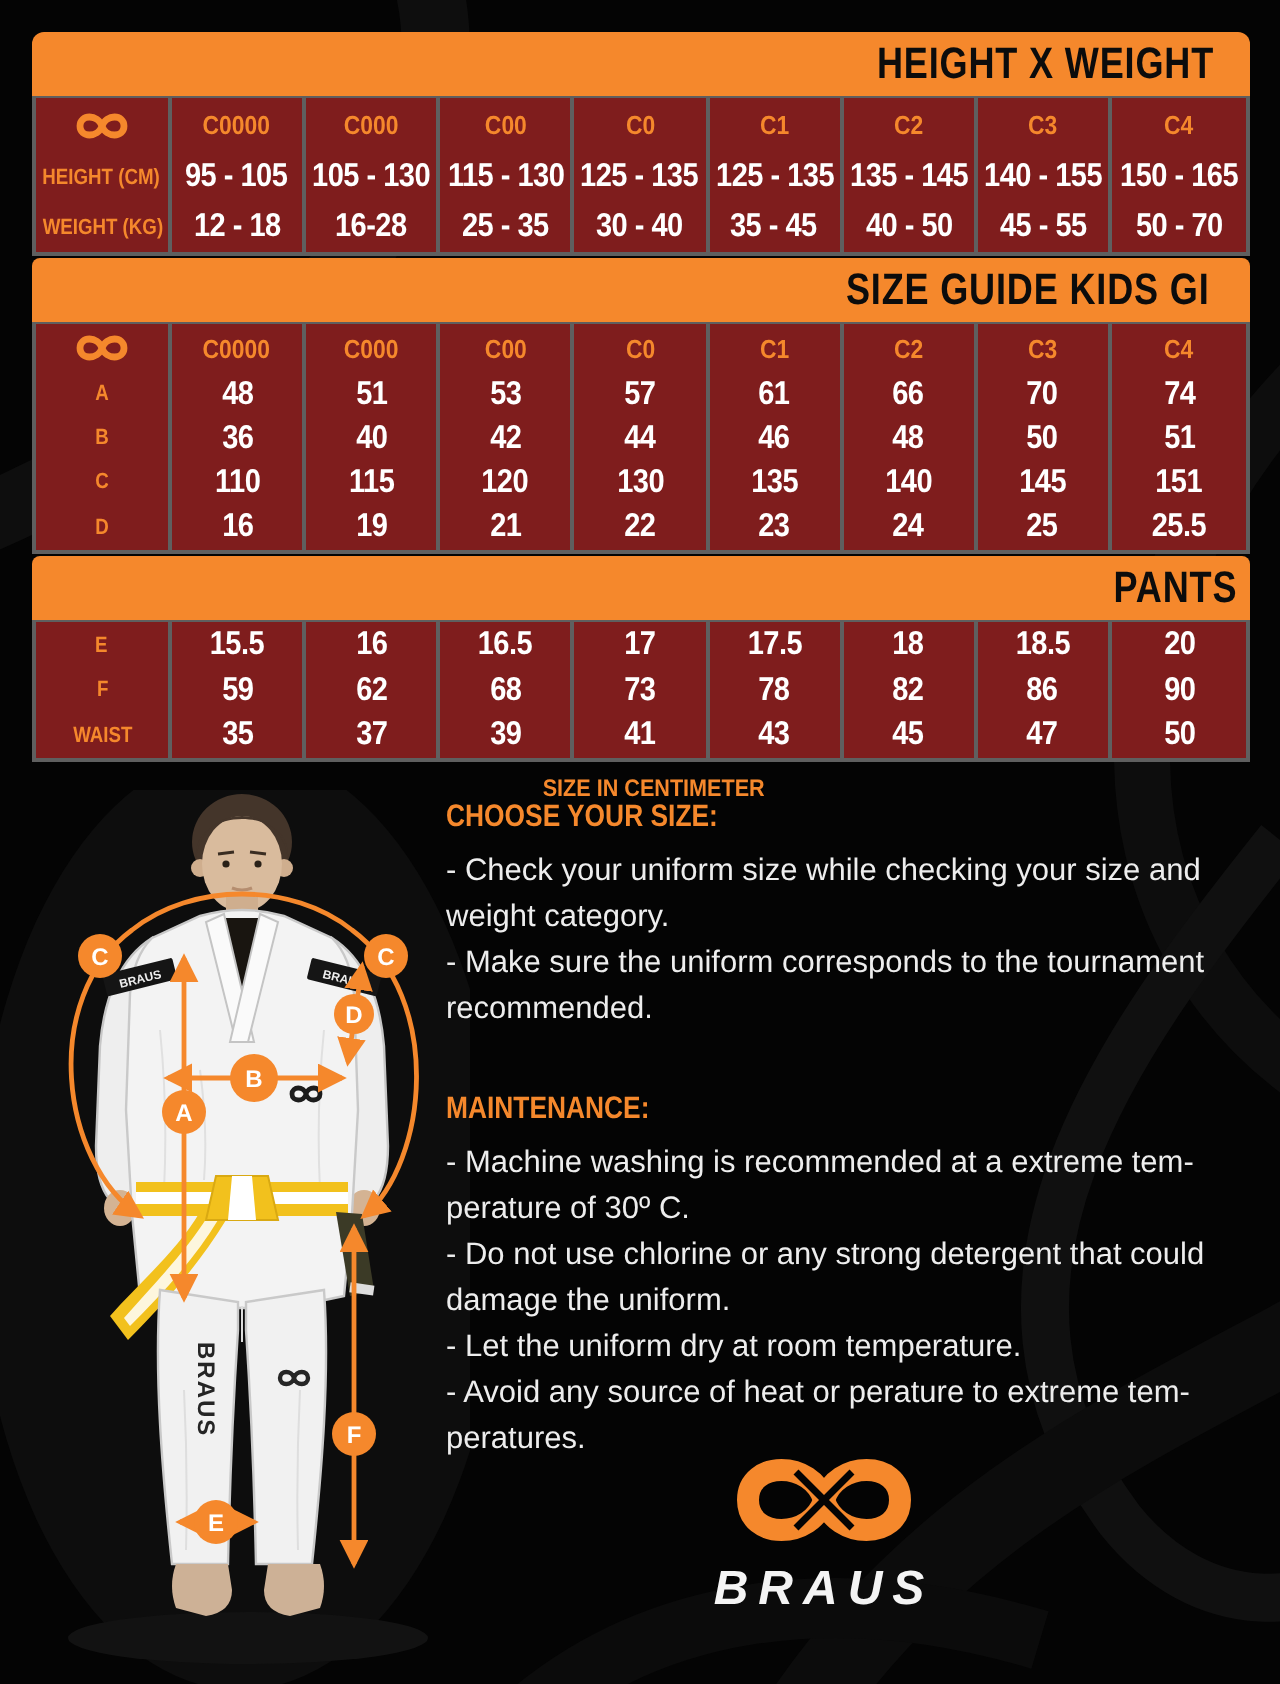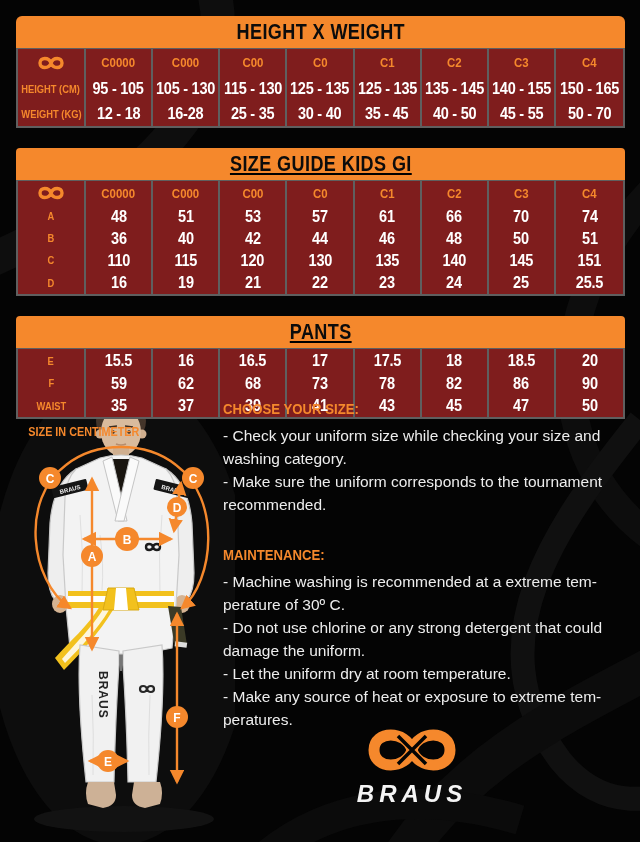--- a/index.html
+++ b/index.html
@@ -2,33 +2,33 @@
 <html><head>
 <meta charset="utf-8">
 <style>
   * { box-sizing: border-box; margin: 0; padding: 0; }
   html, body { background: #000; }
   body { width: 640px; height: 842px; font-family: "Liberation Sans", sans-serif; }
   .sheet { position: relative; width: 640px; height: 842px; background: #040404; overflow: hidden; }
   .bg-swirls { position: absolute; inset: 0; z-index: 0; }
   .content { position: absolute; left: 16px; top: 16px; width: 609px; z-index: 2; }
 
-  .bar { height: 32px; background: #F5882C; display: flex; align-items: center; justify-content: center; border-radius: 6px 6px 0 0; }
+  .bar { height: 32px; background: #F5882C; display: flex; align-items: center; justify-content: flex-end; border-radius: 6px 6px 0 0; }
   .bar span { display: inline-block; transform: scaleX(.82); font-weight: 700; font-size: 22px; color: #0c0c0c; letter-spacing: .5px; white-space: nowrap; }
-  .bar.mid { border-radius: 4px 4px 0 0; margin-top: 20px; text-decoration: underline; }
+  .bar.mid { border-radius: 4px 4px 0 0; margin-top: 1px; }
 
   .tbl { display: grid; grid-template-columns: 68px repeat(8, 1fr); background: #7f1d1d; border: 2px solid #5f5f5f; border-top-width: 1px; }
   .cell { display: flex; align-items: center; justify-content: center; border-right: 2px solid #5f5f5f; overflow: hidden; }
   .tbl .cell:nth-child(9n) { border-right: none; text-align: right; }
   .cell span { display: inline-block; transform: scaleX(.88); white-space: nowrap; }
   .ch span { color: #F5882C; font-weight: 700; font-size: 13px; }
   .rl span { color: #F5882C; font-weight: 700; font-size: 11px; transform: scaleX(.85); }
   .val span { color: #ffffff; font-weight: 700; font-size: 16.5px; letter-spacing: -.3px; }
 
-  .footnote { margin-top: 6px; text-align: left; color: #F5882C; font-weight: 700; font-size: 12px; }
+  .footnote { margin-top: 6px; text-align: center; color: #F5882C; font-weight: 700; font-size: 12px; }
   .footnote span { display: inline-block; transform: scaleX(.9); transform-origin: right center; }
 
   .figure { position: absolute; left: 0; top: 395px; width: 235px; height: 447px; z-index: 1; }
 
   .info { position: absolute; left: 223px; top: 400px; width: 404px; z-index: 2; }
   .info-title { color: #F5882C; font-weight: 700; font-size: 15.5px; transform: scaleX(.85); transform-origin: left center; white-space: nowrap; margin-bottom: 6px; }
   .info-body { color: #ededed; font-size: 15.5px; line-height: 23px; white-space: pre-line; }
   .block2 { margin-top: 30px; }
 
   .brand { position: absolute; left: 337px; top: 722px; width: 150px; text-align: center; z-index: 2; }
@@ -463,31 +463,31 @@
       <circle cx="177" cy="322" r="11" fill="#F5882C"></circle>
       <text x="177" y="326.5" fill="#fff">F</text>
       <circle cx="108" cy="366" r="11" fill="#F5882C"></circle>
       <text x="108" y="370.5" fill="#fff">E</text>
     </g>
   </svg>
 
   <div class="info">
     <div class="info-title">CHOOSE YOUR SIZE:</div>
     <div class="info-body">- Check your uniform size while checking your size and
-washing category.</div>
+weight category.</div>
     <div class="info-body">- Make sure the uniform corresponds to the tournament
 recommended.</div>
 
     <div class="info-title block2">MAINTENANCE:</div>
     <div class="info-body">- Machine washing is recommended at a extreme tem-
 perature of 30º C.</div>
     <div class="info-body">- Do not use chlorine or any strong detergent that could
 damage the uniform.</div>
     <div class="info-body">- Let the uniform dry at room temperature.</div>
-    <div class="info-body">- Make any source of heat or exposure to extreme tem-
+    <div class="info-body">- Avoid any source of heat or perature to extreme tem-
 peratures.</div>
   </div>
 
   <div class="brand">
     <svg width="104" height="56" viewBox="0 0 104 56">
       <path d="M14,28 C14,8 46,8 52,28 C58,48 90,48 90,28 C90,8 58,8 52,28 C46,48 14,48 14,28" stroke="#F5882C" stroke-width="11" fill="none"></path>
       <path d="M38,14 L66,42 M66,14 L38,42" stroke="#040404" stroke-width="3.5"></path>
     </svg>
     <div class="brand-name">BRAUS</div>
   </div>

